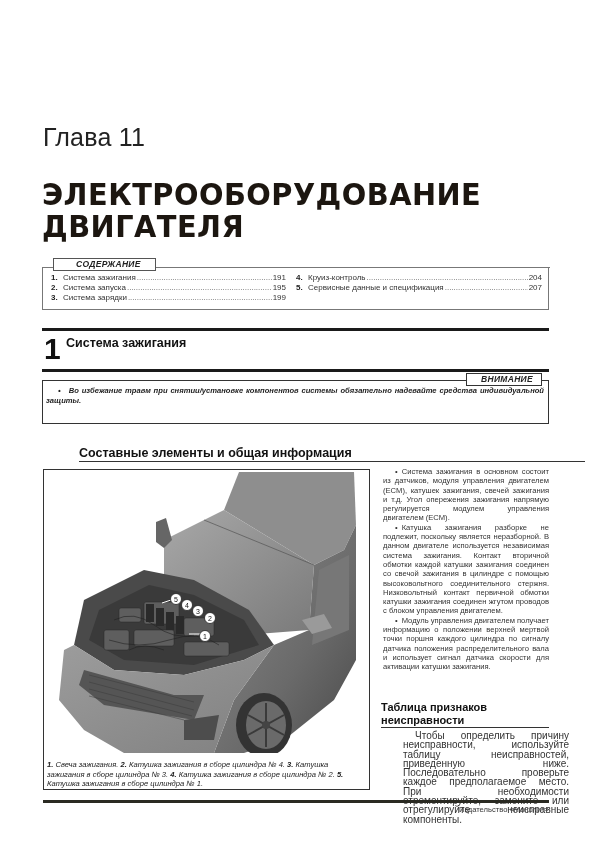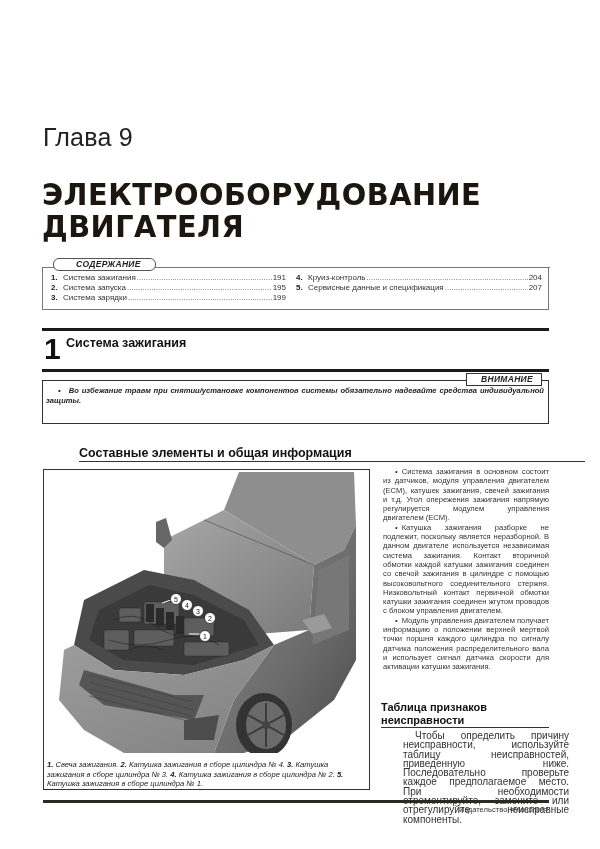--- a/index.html
+++ b/index.html
@@ -5,21 +5,21 @@
   * { box-sizing: border-box; margin: 0; padding: 0; }
   html, body { width: 600px; height: 849px; background: #ffffff; overflow: hidden; }
   body { position: relative; font-family: "Liberation Sans", sans-serif; color: #1a1a1a; }
 
   .chapter-label { position: absolute; left: 43px; top: 123px; font-size: 25px; font-weight: 300; color: #222; letter-spacing: 0.2px; }
   .chapter-title { position: absolute; left: 42px; top: 178px; font-size: 31px; font-weight: 900; line-height: 32px; color: #1c1610; letter-spacing: 0.5px; font-family: "DejaVu Sans", sans-serif; transform: scaleX(0.93); transform-origin: left top; }
 
   
   .toc { position: absolute; left: 42px; top: 267px; width: 507px; height: 43px; border: 1px solid #777; border-top: none; }
   .toc-top-line { position: absolute; left: -1px; top: 0; width: 508px; border-top: 1px solid #777; }
-  .toc-tab { position: absolute; left: 10px; top: -9px; height: 13px; padding: 0 14px 0 22px; background: #fff; border: 1px solid #555; border-radius: 6px; font-size: 8.5px; font-style: italic; font-weight: bold; letter-spacing: 0.3px; line-height: 11px; color: #222; }
+  .toc-tab { position: absolute; left: 10px; top: -9px; height: 13px; padding: 0 14px 0 22px; background: #fff; border: 1px solid #555; border-radius: 0; font-size: 8.5px; font-style: italic; font-weight: bold; letter-spacing: 0.3px; line-height: 11px; color: #222; }
   .toc-col { position: absolute; top: 6px; font-size: 8px; line-height: 10px; color: #333; }
   .toc-col.left { left: 8px; width: 235px; }
   .toc-col.right { left: 253px; width: 246px; }
   .toc-item { display: flex; align-items: baseline; white-space: nowrap; }
   .toc-num { font-weight: bold; width: 12px; color: #222; }
   .toc-text { }
   .toc-dots { flex: 1; overflow: hidden; margin: 0 1px; color: #555; }
   .toc-dots::before { content: "................................................................................................................................................"; letter-spacing: 0px; }
   .toc-page { }
 
@@ -52,21 +52,21 @@
   .subsub-head { position: absolute; left: 381px; top: 701px; width: 168px; font-size: 11px; font-weight: bold; color: #111; line-height: 12.5px; border-bottom: 1.5px solid #333; padding-bottom: 1px; }
   .right-col2 { position: absolute; left: 383px; top: 731px; width: 166px; font-size: 10px; line-height: 9.3px; color: #333; text-align: justify; margin-left: 20px; }
   .right-col2 p { text-indent: 12px; }
 
   .footer-line { position: absolute; left: 43px; top: 800px; width: 506px; height: 2.5px; background: #2a2a22; }
   .publisher { position: absolute; right: 51px; top: 805px; font-size: 7.6px; color: #333; }
 </style>
 </head>
 <body>
 
-<div class="chapter-label">Глава 9</div>
+<div class="chapter-label">Глава 11</div>
 <div class="chapter-title">
   <div>ЭЛЕКТРООБОРУДОВАНИЕ</div>
   <div>ДВИГАТЕЛЯ</div>
 </div>
 
 <div class="toc">
   <div class="toc-top-line"></div>
   <div class="toc-tab">СОДЕРЖАНИЕ</div>
   <div class="toc-col left">
     <div class="toc-item">

